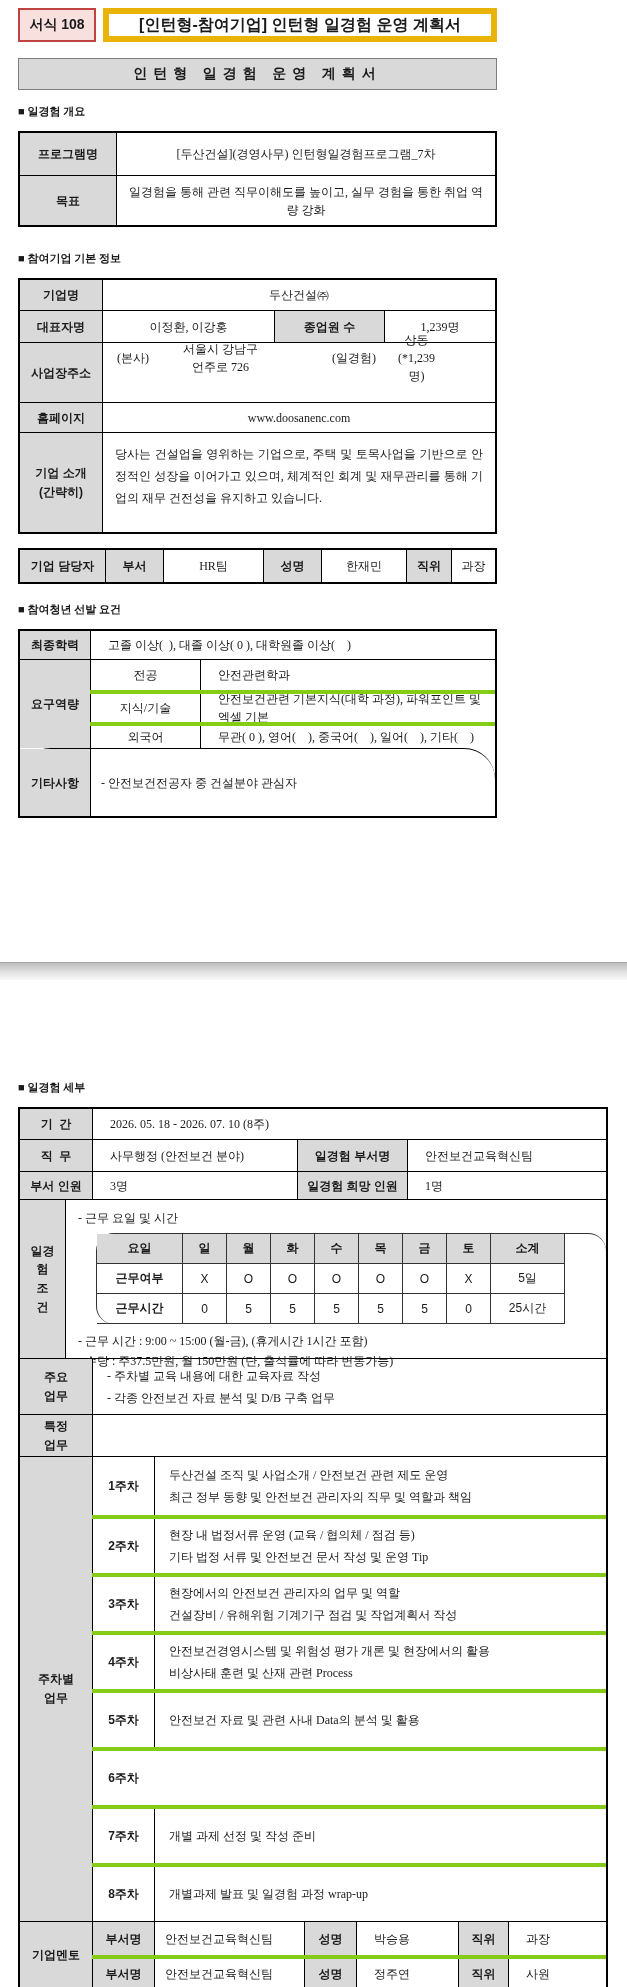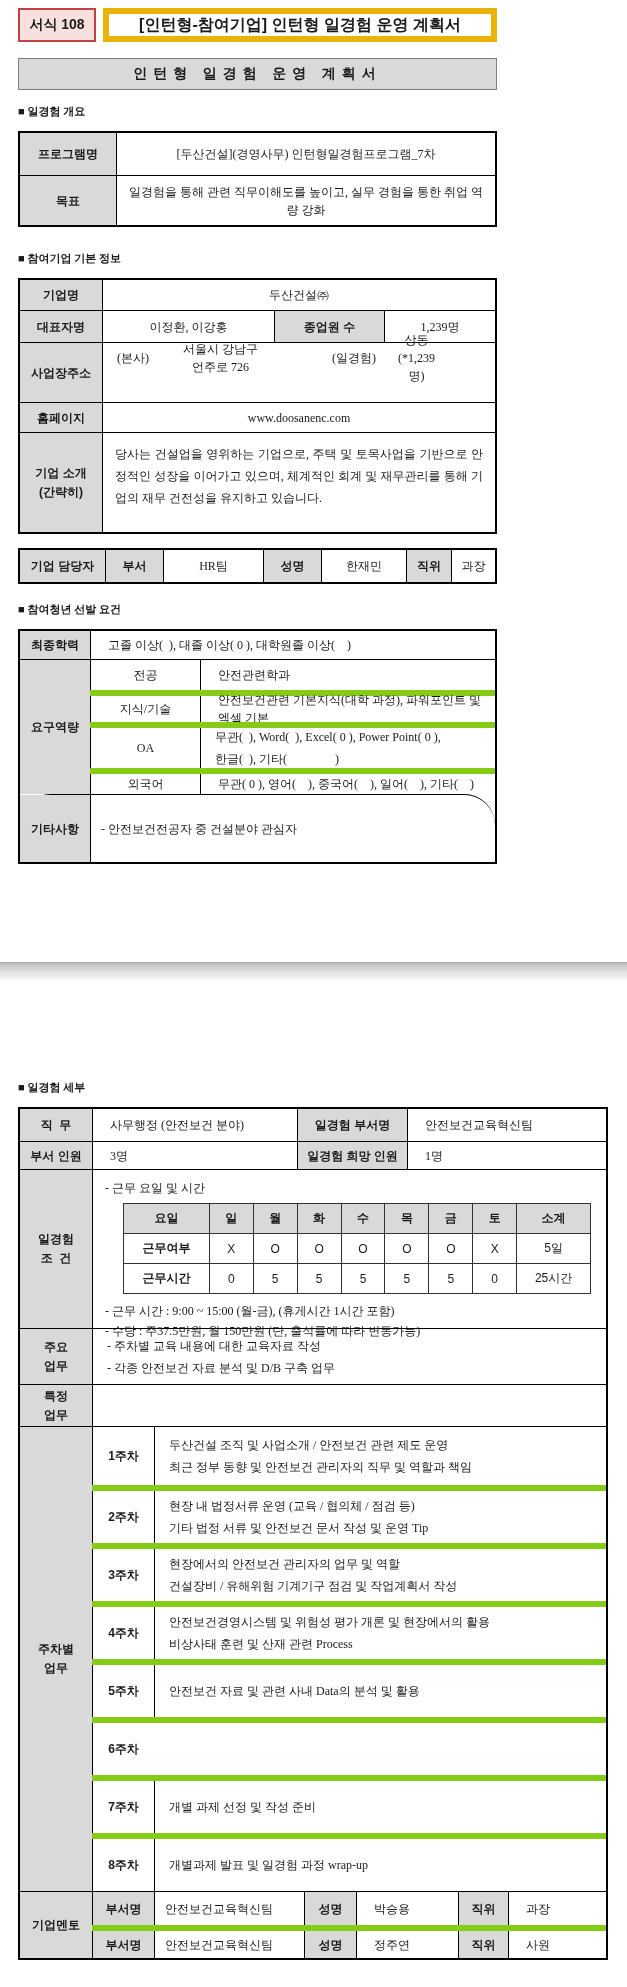--- a/index.html
+++ b/index.html
@@ -60,21 +60,21 @@
     font-family: "Liberation Sans", "DejaVu Sans", sans-serif;
   }
   .ctr { justify-content: center; text-align: center; }
   .lft { justify-content: flex-start; text-align: left; padding-left: 17px; }
   .fill { flex: 1; }
 
   
   .grp { display: flex; }
   .gbody { flex: 1; display: flex; flex-direction: column; }
   .gbody > .trow { border-top: none; }
-  .gbody > .trow + .trow { border-top: 6px solid #84cc16; justify-content: space-between; }
+  .gbody > .trow + .trow { border-top: 4px solid #84cc16; justify-content: space-between; }
   .gbody .tc:first-child { border-left: 1px solid #000; }
 
   
   .h28 { height: 28px; } .h30 { height: 30px; } .h32 { height: 32px; }
   .h42 { height: 42px; } .h46 { height: 46px; } .h50 { height: 50px; }
   .h26 { height: 26px; } .h33 { height: 33px; } .h56 { height: 56px; }
   .h58 { height: 58px; } .h60 { height: 60px; } .h68 { height: 68px; border-radius: 31px; }
   .h100 { height: 100px; } .h158 { height: 158px; } .h42s { height: 42px; }
 
   
@@ -91,23 +91,24 @@
   .addr-val { flex: 1; text-align: center; margin-right: 60px; }
 
   .intro-val { line-height: 1.85; text-align: justify; padding: 4px 12px; align-items: flex-start; padding-top: 10px; }
 
   .two-line { line-height: 1.55; }
 
   
   .cond-body { padding: 8px 0 0 12px; font-size: 12px; }
   .cond-line { line-height: 20px; white-space: pre-wrap; }
   .wtbl {
-    width: 468px; margin: 5px 0 7px 18px;
+    width: 510px; margin: 5px 0 7px 18px;
     border-top: 1px solid #333; border-left: 1px solid #333;
     font-family: "Liberation Sans", "DejaVu Sans", sans-serif;
+    border-radius: 18px;
   }
   .wrow { display: flex; }
   .wcell {
     height: 30px; display: flex; align-items: center; justify-content: center;
     border-right: 1px solid #333; border-bottom: 1px solid #333;
     font-size: 12px; white-space: pre-wrap;
   }
   .wc-day { width: 44px; } .wc-first { width: 86px; } .wc-last { width: 74px; }
   .whead .wcell { background: #d9d9d9; font-weight: bold; }
   .wlabel { font-weight: bold; }
@@ -205,27 +206,20 @@
       <div class="tc lbl w70">요구역량</div>
       <div class="gbody">
         <div class="trow h30">
           <div class="tc ctr w110">전공</div>
           <div class="tc lft fill">안전관련학과</div>
         </div>
         <div class="trow h32">
           <div class="tc ctr w110">지식/기술</div>
           <div class="tc lft fill">안전보건관련 기본지식(대학 과정), 파워포인트 및 엑셀 기본</div>
         </div>
-        <div class="trow h46">
-          <div class="tc ctr w110">OA</div>
-          <div class="tc fill task-cell">
-            <div class="wk-line">무관(  ), Word(  ), Excel( 0 ), Power Point( 0 ),</div>
-            <div class="wk-line">한글(  ), 기타(                )</div>
-          </div>
-        </div>
         <div class="trow h26">
           <div class="tc ctr w110">외국어</div>
           <div class="tc lft fill">무관( 0 ), 영어(    ), 중국어(    ), 일어(    ), 기타(    )</div>
         </div>
       </div>
     </div>
     <div class="trow h68">
       <div class="tc lbl w70">기타사항</div>
       <div class="tc lft fill" style="padding-left:10px">- 안전보건전공자 중 건설분야 관심자</div>
     </div>
@@ -233,20 +227,24 @@
 
 </div>
 
 <div class="page-divider"></div>
 
 <div class="page2">
 
   <div class="sec-h">■ 일경험 세부</div>
 
   <div class="tbl c2">
+    <div class="trow h30">
+      <div class="tc lbl w72">기  간</div>
+      <div class="tc lft fill">2026. 05. 18 - 2026. 07. 10 (8주)</div>
+    </div>
     <div class="trow h32">
       <div class="tc lbl w72">직  무</div>
       <div class="tc lft w205">사무행정 (안전보건 분야)</div>
       <div class="tc lbl w110">일경험 부서명</div>
       <div class="tc lft fill">안전보건교육혁신팀</div>
     </div>
     <div class="trow h28">
       <div class="tc lbl w72">부서 인원</div>
       <div class="tc lft w205">3명</div>
       <div class="tc lbl w110">일경험 희망 인원</div>

